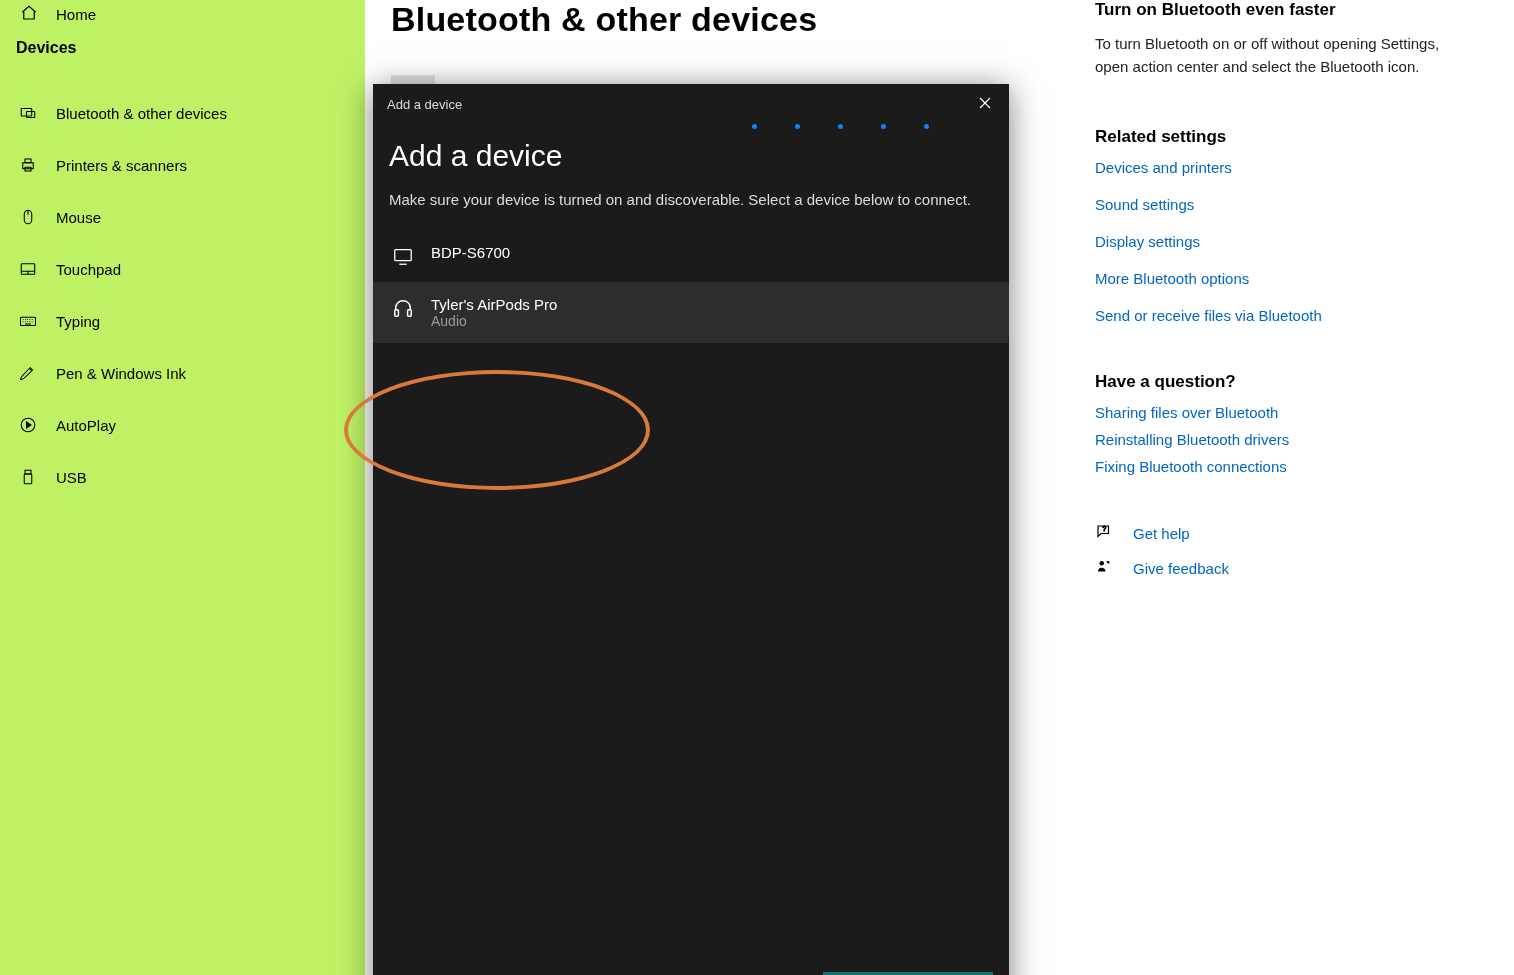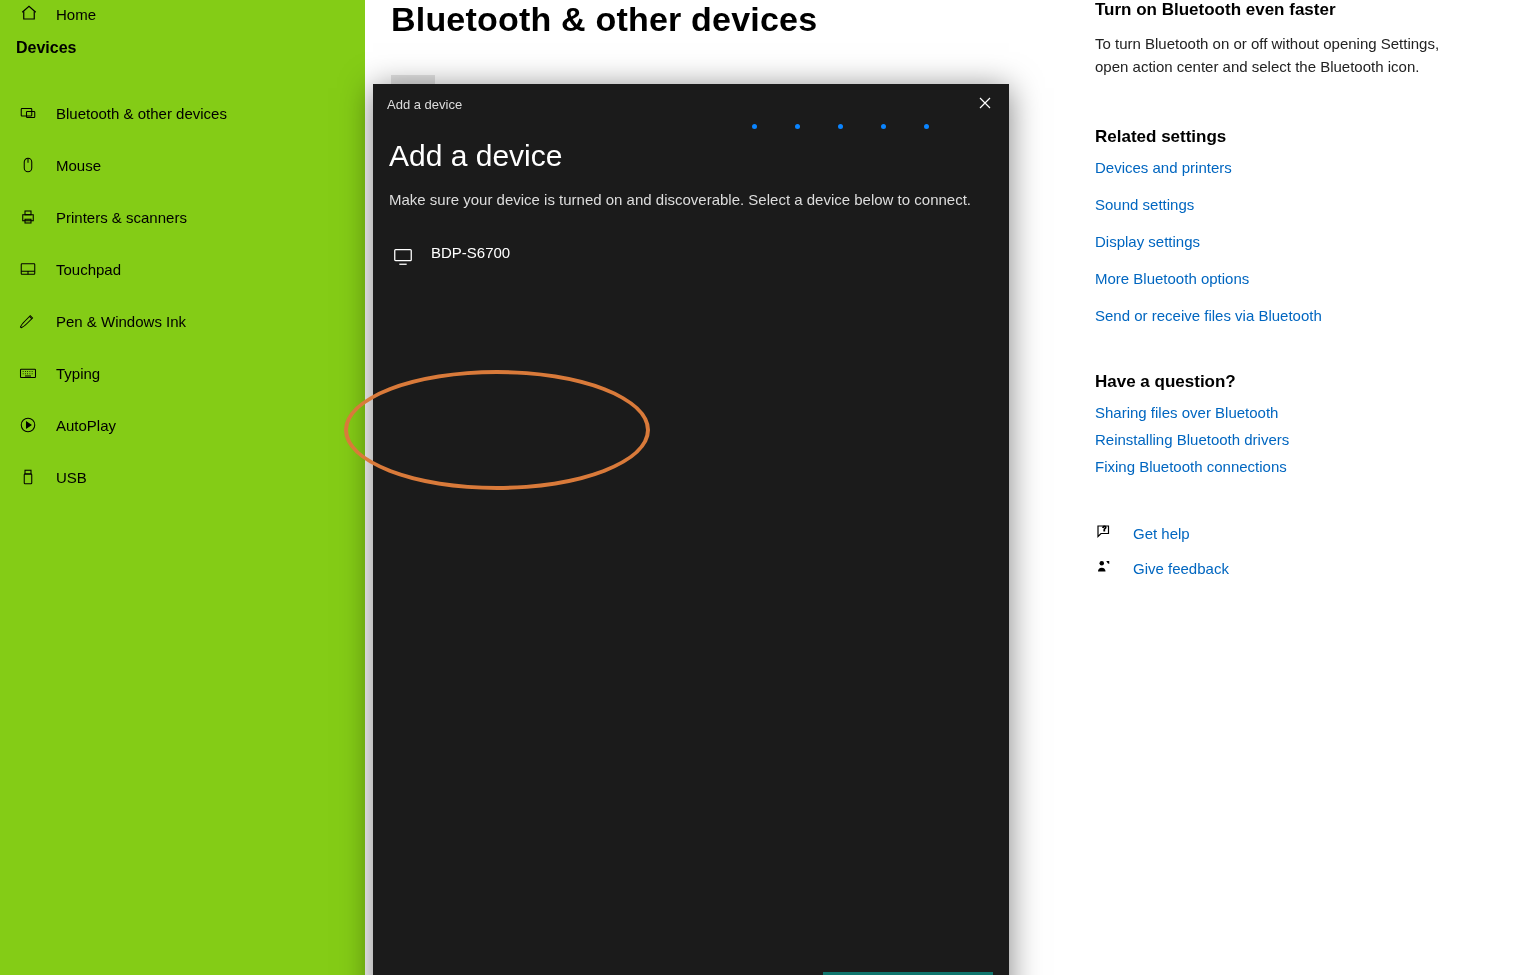--- a/index.html
+++ b/index.html
@@ -9,21 +9,21 @@
     background: #fff;
     color: #000;
     width: 1514px;
     height: 975px;
     overflow: hidden;
     position: relative;
   }
   .container { display: flex; height: 100%; }
   .sidebar {
     width: 365px;
-    background: #84cc16;
+    background: #bef264;
     padding: 0 14px 14px 14px;
   }
   .home-row {
     display: flex; align-items: center; gap: 18px;
     padding: 4px 0 14px 6px;
     font-size: 15px;
   }
   .home-row svg { width: 18px; height: 18px; }
   .search-box {
     position: relative;
@@ -164,66 +164,66 @@
             <rect x="3" y="6" width="14" height="10" rx="1"></rect>
             <rect x="10" y="10" width="11" height="8" rx="1"></rect>
           </svg>
       </span>
       <span>Bluetooth &amp; other devices</span>
     </div>
 
     <div class="nav-item">
       <span class="ico">
         <svg viewBox="0 0 24 24" fill="none" stroke="#000" stroke-width="1.4">
-            <rect x="7" y="3" width="10" height="18" rx="5"></rect>
-            <path d="M12 3v6"></path>
-          </svg>
-      </span>
-      <span>Mouse</span>
-    </div>
-
-    <div class="nav-item">
-      <span class="ico">
-        <svg viewBox="0 0 24 24" fill="none" stroke="#000" stroke-width="1.4">
             <rect x="5" y="9" width="14" height="8"></rect>
             <rect x="8" y="4" width="8" height="5"></rect>
             <rect x="8" y="15" width="8" height="5"></rect>
           </svg>
       </span>
       <span>Printers &amp; scanners</span>
     </div>
 
     <div class="nav-item">
       <span class="ico">
         <svg viewBox="0 0 24 24" fill="none" stroke="#000" stroke-width="1.4">
+            <rect x="7" y="3" width="10" height="18" rx="5"></rect>
+            <path d="M12 3v6"></path>
+          </svg>
+      </span>
+      <span>Mouse</span>
+    </div>
+
+    <div class="nav-item">
+      <span class="ico">
+        <svg viewBox="0 0 24 24" fill="none" stroke="#000" stroke-width="1.4">
             <rect x="3" y="5" width="18" height="14" rx="1"></rect>
             <path d="M3 15h18M12 15v4"></path>
           </svg>
       </span>
       <span>Touchpad</span>
     </div>
 
     <div class="nav-item">
       <span class="ico">
         <svg viewBox="0 0 24 24" fill="none" stroke="#000" stroke-width="1.4">
+            <rect x="2" y="7" width="20" height="11" rx="1"></rect>
+            <path d="M5 10h1M8 10h1M11 10h1M14 10h1M17 10h1M5 13h1M8 13h1M11 13h1M14 13h1M17 13h1M8 16h8"></path>
+          </svg>
+      </span>
+      <span>Typing</span>
+    </div>
+
+    <div class="nav-item">
+      <span class="ico">
+        <svg viewBox="0 0 24 24" fill="none" stroke="#000" stroke-width="1.4">
             <path d="M3 21c3-1 5-3 8-6l7-7-3-3-7 7c-3 3-5 5-6 8z"></path>
             <path d="M14 6l3 3"></path>
           </svg>
       </span>
       <span>Pen &amp; Windows Ink</span>
-    </div>
-
-    <div class="nav-item">
-      <span class="ico">
-        <svg viewBox="0 0 24 24" fill="none" stroke="#000" stroke-width="1.4">
-            <rect x="2" y="7" width="20" height="11" rx="1"></rect>
-            <path d="M5 10h1M8 10h1M11 10h1M14 10h1M17 10h1M5 13h1M8 13h1M11 13h1M14 13h1M17 13h1M8 16h8"></path>
-          </svg>
-      </span>
-      <span>Typing</span>
     </div>
 
     <div class="nav-item">
       <span class="ico">
         <svg viewBox="0 0 24 24" fill="none" stroke="#000" stroke-width="1.4">
             <circle cx="12" cy="12" r="9"></circle>
             <path d="M10 8l6 4-6 4z" fill="#000"></path>
           </svg>
       </span>
       <span>AutoPlay</span>
@@ -316,19 +316,32 @@
             <rect x="3" y="5" width="18" height="12" rx="1"></rect>
             <path d="M8 21h8"></path>
           </svg>
       </span>
       <div>
         <div class="dname">BDP-S6700</div>
       </div>
     </div>
 
 
+    <div class="device hover">
+      <span class="dico">
+        <svg viewBox="0 0 24 24" fill="none" stroke="#fff" stroke-width="1.6">
+            <path d="M4 14v-2a8 8 0 0 1 16 0v2"></path>
+            <rect x="3" y="14" width="4" height="7" rx="1"></rect>
+            <rect x="17" y="14" width="4" height="7" rx="1"></rect>
+          </svg>
+      </span>
+      <div>
+        <div class="dname">Tyler's AirPods Pro</div>
+        <div class="dsub">Audio</div>
+      </div>
+    </div>
   </div>
   <div class="dlg-footer">
     <button class="cancel-btn">Cancel</button>
   </div>
 </div>
 
 <div class="annotation-ellipse"></div>
 
 </body></html>

